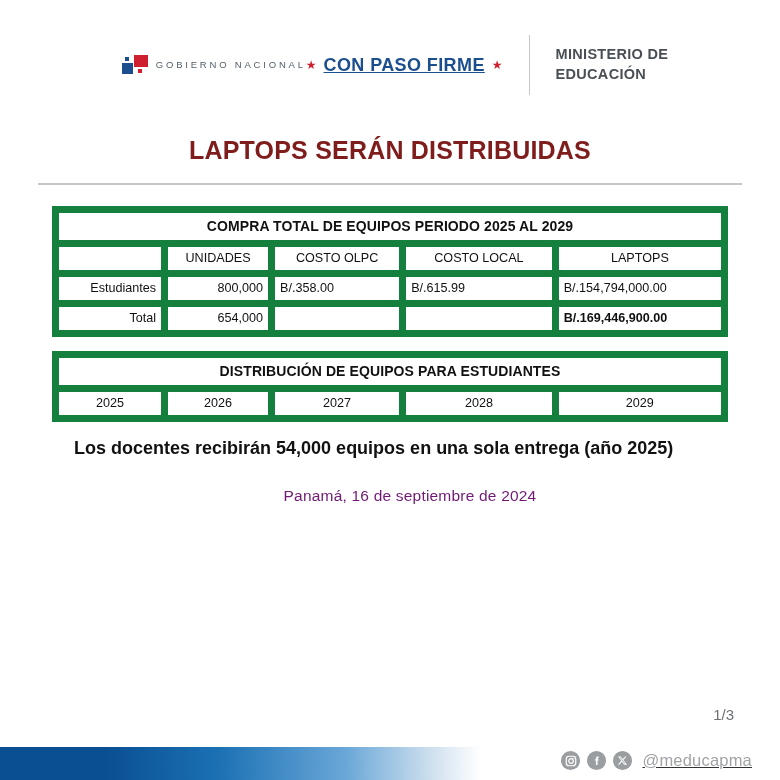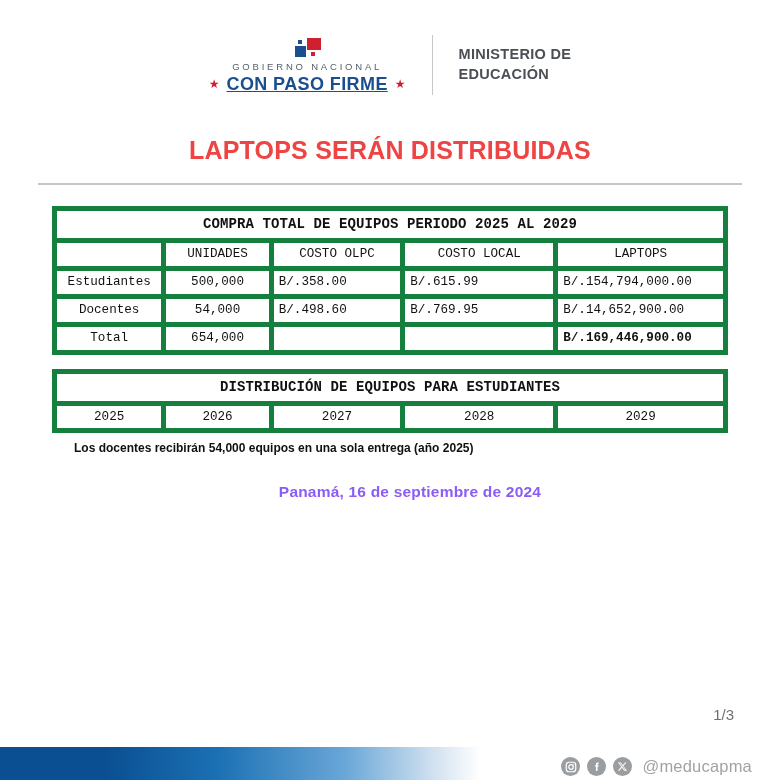--- a/index.html
+++ b/index.html
@@ -29,21 +29,21 @@
   .header {
     display: flex;
     align-items: center;
     justify-content: center;
     padding-top: 26px;
     height: 104px;
   }
 
   .gov-logo {
     display: flex;
-    flex-direction: column;
+    flex-direction: row;
     align-items: center;
     padding-right: 26px;
   }
 
   .gov-mark {
     position: relative;
     width: 44px;
     height: 22px;
     margin-bottom: 3px;
   }
@@ -116,21 +116,21 @@
   }
 
   
   .title-block {
     text-align: center;
     margin-top: 30px;
   }
   .title-block h1 {
     font-size: 25px;
     font-weight: 700;
-    color: #ef4444;
+    color: #7f1d1d;
     line-height: 1.28;
     letter-spacing: 0.2px;
   }
 
   .hr-main {
     height: 2px;
     background: #c6c6c6;
     margin: 17px 38px 0 38px;
   }
 
@@ -151,58 +151,57 @@
   }
 
   table {
     width: 100%;
     border-collapse: collapse;
     font-size: 12.6px;
     color: #111;
     table-layout: fixed;
   }
   table td, table th {
-    border: 5px solid #15803d;
+    border: 7px solid #15803d;
     padding: 2px 5px;
     font-weight: 400;
     line-height: 1.5;
     white-space: nowrap;
     overflow: hidden;
-    font-family: Liberation Mono, monospace;
   }
   .tbl-title {
     text-align: center;
     font-weight: 700;
     font-size: 14px;
     letter-spacing: 0.1px;
     padding: 3px 5px;
   }
   .col-head {
     text-align: center;
     font-weight: 400;
   }
-  .cell-left  { text-align: center;  }
+  .cell-left  { text-align: right;  }
   .cell-right { }
   .bold { font-weight: 700; }
 
   .table-note {
-    font-size: 12px;
+    font-size: 18px;
     font-weight: 700;
     color: #111;
-    margin-top: 8px;
+    margin-top: 16px;
     padding-left: 22px;
   }
 
   
   .place-date {
     text-align: center;
     margin-top: 28px;
     font-size: 15.5px;
-    font-weight: 700;
-    color: #8b5cf6;
+    font-weight: 400;
+    color: #701a75;
     letter-spacing: 0.2px;
     padding-left: 40px;
   }
 
   .page-num {
     position: absolute;
     right: 46px;
     top: 706px;
     font-size: 15px;
     color: #6d7073;
@@ -219,24 +218,25 @@
                 #0a4f92 22%,
                 #1a70b3 45%,
                 #6aa7d8 72%,
                 #cfe0ef 90%,
                 #ffffff 100%);
   }
 
   .social {
     position: absolute;
     right: 28px;
-    bottom: 4px;
+    bottom: 10px;
     display: flex;
     align-items: flex-start;
     gap: 7px;
+    text-decoration: underline;
   }
   .social .ico {
     width: 19px; height: 19px;
     border-radius: 50%;
     background: #9a9ea1;
     display: flex;
     align-items: center;
     justify-content: center;
   }
   .social .ico svg { display: block; }
@@ -306,31 +306,24 @@
         <tr>
           <td class="col-head"></td>
           <td class="col-head">UNIDADES</td>
           <td class="col-head">COSTO OLPC</td>
           <td class="col-head">COSTO LOCAL</td>
           <td class="col-head">LAPTOPS</td>
         </tr>
 
         <tr>
           <td class="cell-left">Estudiantes</td>
-          <td class="cell-left">500,000</td>
+          <td class="cell-left">800,000</td>
           <td class="cell-right">B/.358.00</td>
           <td class="cell-right">B/.615.99</td>
           <td class="cell-right">B/.154,794,000.00</td>
-        </tr>
-        <tr>
-          <td class="cell-left">Docentes</td>
-          <td class="cell-left">54,000</td>
-          <td class="cell-right">B/.498.60</td>
-          <td class="cell-right">B/.769.95</td>
-          <td class="cell-right">B/.14,652,900.00</td>
         </tr>
         <tr>
           <td class="cell-left">Total</td>
           <td class="cell-left">654,000</td>
           <td class="cell-right"></td>
           <td class="cell-right"></td>
           <td class="cell-right bold">B/.169,446,900.00</td>
         </tr>
       </tbody>
     </table>

